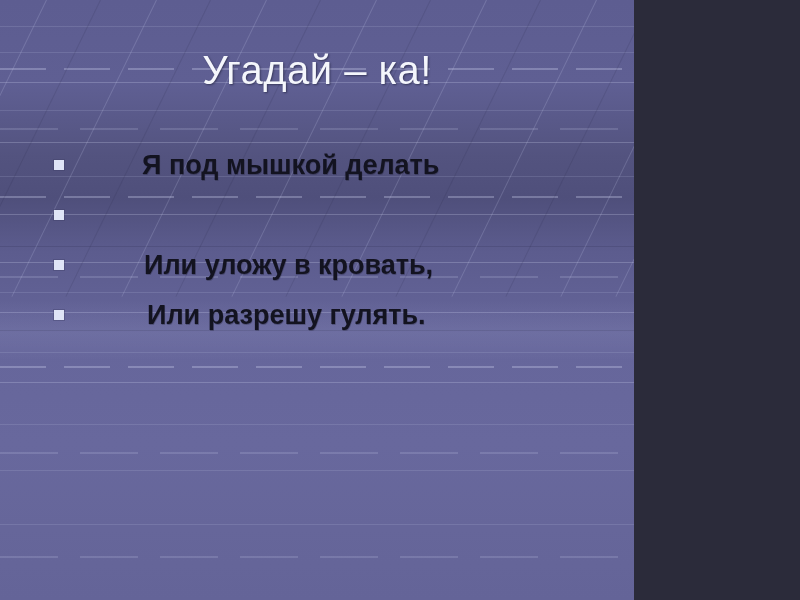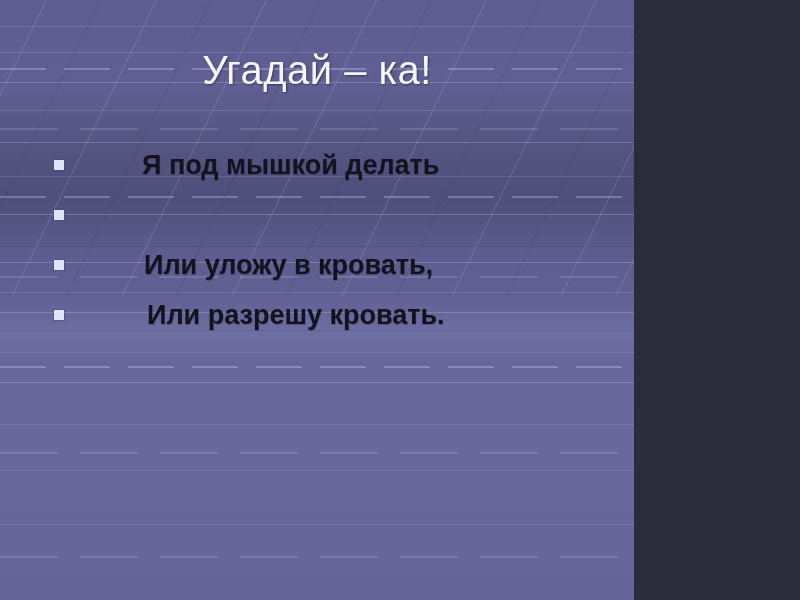--- a/index.html
+++ b/index.html
@@ -239,21 +239,21 @@
     </li>
     <li class="body-item">
       <span class="bullet"></span>
     </li>
     <li class="body-item">
       <span class="bullet"></span>
       <span class="item-text">Или уложу в кровать,</span>
     </li>
     <li class="body-item">
       <span class="bullet"></span>
-      <span class="item-text">Или разрешу кровать.</span>
+      <span class="item-text">Или разрешу гулять.</span>
     </li>
   </ul>
 
   <div class="nav-button" title="">
     <div class="inner">
       <div class="nav-icon-bar"></div>
       <div class="nav-icon-tri"></div>
     </div>
   </div>
 

